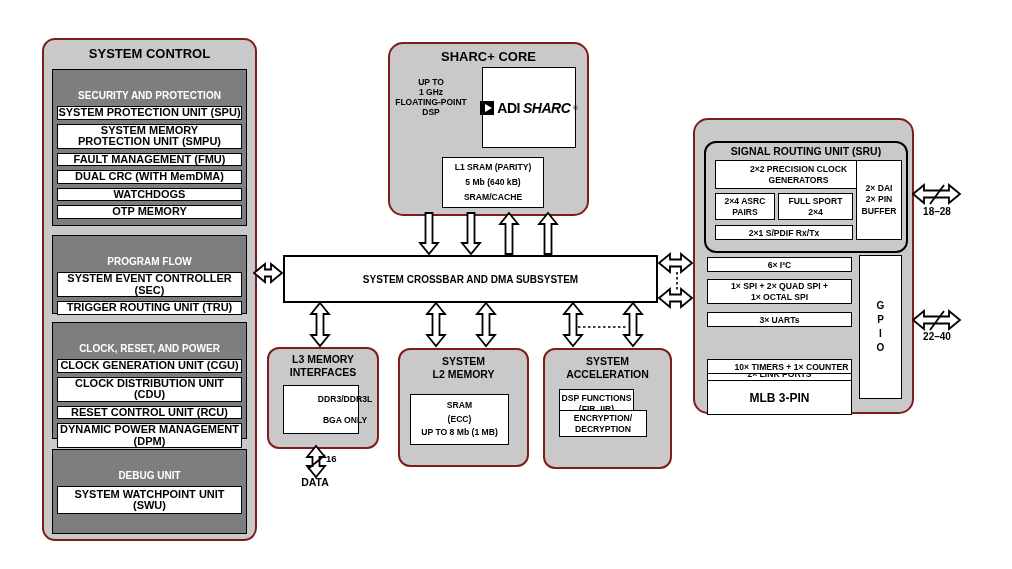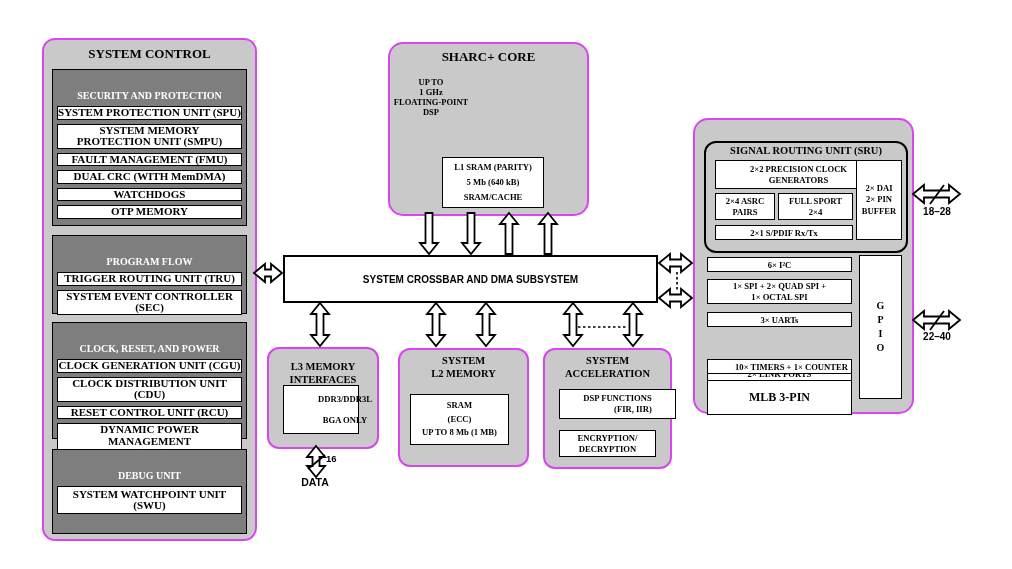--- a/index.html
+++ b/index.html
@@ -1,19 +1,19 @@
 <!DOCTYPE html>
 <html><head>
 <meta charset="utf-8">
 <style>
   html,body{margin:0;padding:0;background:#ffffff;}
   #canvas{position:relative;width:1012px;height:569px;background:#ffffff;overflow:hidden;
           font-family:"Liberation Sans",sans-serif;font-weight:700;color:#000;}
   .abs{position:absolute;}
-  .gbox{position:absolute;background:#c9c9c9;border:2px solid #d946ef;border-radius:13px;font-family:Liberation Serif, serif;}
+  .gbox{position:absolute;background:#c9c9c9;border:2px solid #7f1d1d;border-radius:13px;}
   .title{position:absolute;left:0;right:0;text-align:center;font-weight:700;white-space:pre-line;}
   .wbox{position:absolute;background:#fff;border:1.6px solid #000;display:flex;align-items:center;
         justify-content:center;text-align:center;white-space:pre-line;font-weight:700;box-sizing:border-box;}
   .group{position:absolute;background:#7e7e7e;border:1.6px solid #000;box-sizing:border-box;
          display:flex;flex-direction:column;gap:4px;padding:19px 4px;}
   .ghead{color:#fff;font-size:10px;line-height:13px;text-align:center;flex:0 0 auto;}
   .gitem{position:static;font-size:11px;line-height:11.5px;flex:1 1 auto;}
   .lbl{position:absolute;text-align:center;white-space:pre-line;}
   svg#arrows{position:absolute;left:0;top:0;pointer-events:none;}
   .logo-row{display:flex;align-items:center;justify-content:center;gap:3px;}
@@ -37,23 +37,23 @@
       <div class="wbox gitem">SYSTEM MEMORY
 PROTECTION UNIT (SMPU)</div>
       <div class="wbox gitem">FAULT MANAGEMENT (FMU)</div>
       <div class="wbox gitem">DUAL CRC (WITH MemDMA)</div>
       <div class="wbox gitem">WATCHDOGS</div>
       <div class="wbox gitem">OTP MEMORY</div>
     </div>
 
     <div class="group" style="left:8px;top:195px;width:195px;height:79px;">
       <div class="ghead">PROGRAM FLOW</div>
-      <div class="wbox gitem">TRIGGER ROUTING UNIT (TRU)</div>
       <div class="wbox gitem">SYSTEM EVENT CONTROLLER
 (SEC)</div>
+      <div class="wbox gitem">TRIGGER ROUTING UNIT (TRU)</div>
     </div>
 
     <div class="group" style="left:8px;top:282px;width:195px;height:117px;">
       <div class="ghead">CLOCK, RESET, AND POWER</div>
       <div class="wbox gitem">CLOCK GENERATION UNIT (CGU)</div>
       <div class="wbox gitem">CLOCK DISTRIBUTION UNIT (CDU)</div>
       <div class="wbox gitem">RESET CONTROL UNIT (RCU)</div>
       <div class="wbox gitem">DYNAMIC POWER MANAGEMENT
 (DPM)</div>
     </div>
@@ -64,50 +64,55 @@
 (SWU)</div>
     </div>
   </div>
 
   <div class="gbox" style="left:388px;top:42px;width:197px;height:170px;border-radius:15px;">
     <div class="title" style="top:5px;font-size:13px;">SHARC+ CORE</div>
     <div class="lbl" style="left:2px;top:33px;width:78px;font-size:8.5px;line-height:10px;">UP TO
 1 GHz
 FLOATING-POINT
 DSP</div>
+    <div class="wbox" style="left:92px;top:23px;width:94px;height:81px;">
+      <span class="logo-row">
+        <span class="logo-sq"><span class="logo-tri"></span></span><span class="logo-adi">ADI</span><span class="logo-sharc">SHARC</span><span class="logo-reg">®</span>
+      </span>
+    </div>
     <div class="wbox" style="left:52px;top:113px;width:102px;height:51px;font-size:8.6px;line-height:15px;">L1 SRAM (PARITY)
 5 Mb (640 kB)
 SRAM/CACHE</div>
   </div>
 
   <div class="wbox" style="left:283px;top:255px;width:375px;height:48px;border-width:2px;font-size:10px;">SYSTEM CROSSBAR AND DMA SUBSYSTEM</div>
 
   <div class="gbox" style="left:267px;top:347px;width:108px;height:98px;border-radius:12px;">
-    <div class="title" style="top:12px;font-size:10.5px;line-height:12.5px;">L3 MEMORY
+    <div class="title" style="top:4px;font-size:10.5px;line-height:12.5px;">L3 MEMORY
 INTERFACES</div>
     <div class="wbox" style="left:14px;top:36px;width:76px;height:49px;font-size:8.6px;line-height:21px;padding-left:48px;">DDR3/DDR3L
 BGA ONLY</div>
   </div>
   <div class="lbl" style="left:326px;top:453px;width:20px;font-size:9.5px;text-align:left;">16</div>
   <div class="lbl" style="left:289px;top:476px;width:52px;font-size:10.5px;">DATA</div>
 
   <div class="gbox" style="left:398px;top:348px;width:127px;height:115px;border-radius:12px;">
     <div class="title" style="top:5px;font-size:10.5px;line-height:12.5px;">SYSTEM
 L2 MEMORY</div>
     <div class="wbox" style="left:10px;top:44px;width:99px;height:51px;font-size:8.6px;line-height:13.5px;">SRAM
 (ECC)
 UP TO 8 Mb (1 MB)</div>
   </div>
 
   <div class="gbox" style="left:543px;top:348px;width:125px;height:117px;border-radius:12px;">
     <div class="title" style="top:5px;font-size:10.5px;line-height:12.5px;">SYSTEM
 ACCELERATION</div>
-    <div class="wbox" style="left:14px;top:39px;width:117px;height:30px;font-size:8.6px;line-height:11px;text-align:right;">DSP FUNCTIONS
+    <div class="wbox" style="left:14px;top:39px;width:75px;height:30px;font-size:8.6px;line-height:11px;">DSP FUNCTIONS
 (FIR, IIR)</div>
-    <div class="wbox" style="left:14px;top:80px;width:97px;height:27px;font-size:8.6px;line-height:11px;">ENCRYPTION/
+    <div class="wbox" style="left:14px;top:60px;width:88px;height:27px;font-size:8.6px;line-height:11px;">ENCRYPTION/
 DECRYPTION</div>
   </div>
 
   <div class="gbox" style="left:693px;top:118px;width:217px;height:292px;border-radius:15px;">
     <div class="title" style="top:4px;font-size:15px;margin-top:39px;">PERIPHERALS</div>
 
     <div class="abs" style="left:9px;top:21px;width:200px;height:108px;border:2px solid #000;border-radius:12px;">
       <div class="title" style="top:2px;font-size:10.5px;">SIGNAL ROUTING UNIT (SRU)</div>
       <div class="wbox" style="left:9px;top:17px;width:167px;height:29px;font-size:8.6px;line-height:11px;">2×2 PRECISION CLOCK
 GENERATORS</div>

